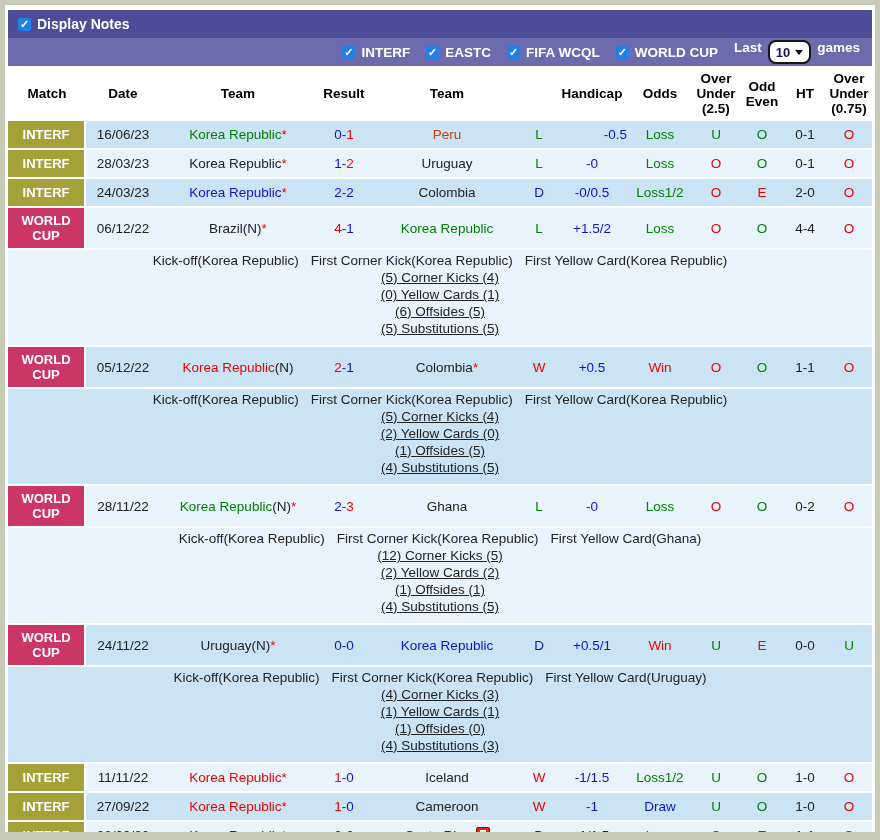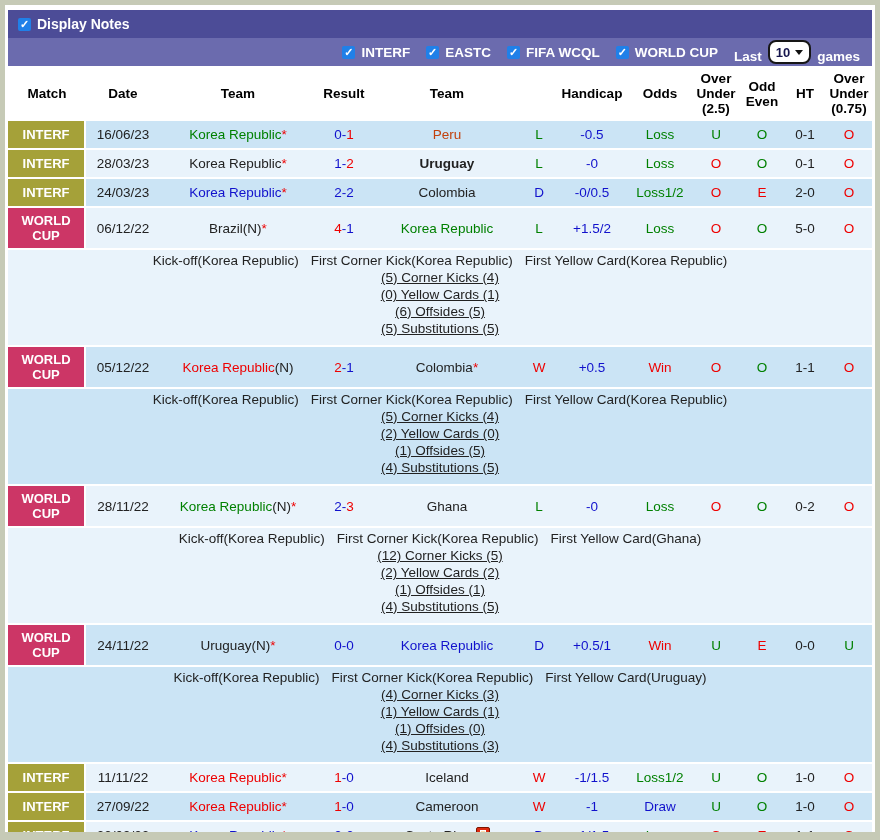--- a/index.html
+++ b/index.html
@@ -5,21 +5,21 @@
   html,body{margin:0;padding:0;background:#e8e8e0;font-family:"Liberation Sans",sans-serif;}
   .frame{width:880px;height:840px;box-sizing:border-box;border:5px solid #c6cab6;border-bottom-width:8px;
          background:#fff;padding:5px 3px 0;overflow:hidden;}
   .topbar{background:#4c4c97;height:28px;display:flex;align-items:center;justify-content:space-between;
           padding:0 10px;color:#fff;font-weight:bold;font-size:14px;}
   .filterbar{background:#6b6bae;height:28px;display:flex;align-items:center;justify-content:flex-end;
              gap:16px;padding:0 12px;color:#fff;font-weight:bold;font-size:13.5px;}
   .cb{width:13px;height:13px;background:#2080e8;border-radius:2px;color:#fff;font-size:11px;
       line-height:13px;text-align:center;display:inline-block;flex:0 0 auto;cursor:pointer;}
   .hitem{display:flex;align-items:center;gap:6px;}
-  .lastgrp{display:flex;align-items:flex-end;gap:6px;}
+  .lastgrp{display:flex;align-items:flex-start;gap:6px;}
   .select{background:#fff;border:2px solid #161616;border-radius:8px;height:20px;display:inline-flex;
           align-items:center;gap:5px;padding:0 6px;color:#15154d;font-weight:bold;font-size:13px;cursor:pointer;}
   .chev{width:0;height:0;border-left:4px solid transparent;border-right:4px solid transparent;border-top:5px solid #111;}
   table{width:100%;border-collapse:collapse;table-layout:fixed;font-size:13.5px;color:#222;}
   thead th{font-weight:bold;color:#000;padding:5px 1px;font-size:13.5px;line-height:15px;
            white-space:pre-line;vertical-align:middle;text-align:center;background:#fff;margin-top:32px;}
   tbody td{text-align:center;padding:4px 1px;line-height:17px;vertical-align:middle;}
   tbody tr{border-bottom:2px solid #fff;}
   tr.dark{background:#cbe4f5;}
   tr.light{background:#e9f3fb;}
@@ -115,35 +115,35 @@
     <tbody id="rows">
         <tr class="match-row dark">
           <td class="match">
             <div class="badge interf">INTERF</div>
           </td>
           <td>16/06/23</td>
           <td><span style="color: rgb(0, 128, 0);">Korea Republic</span><span style="color: rgb(238, 0, 0);">*</span></td>
           <td><span style="color: rgb(17, 17, 204);">0</span><span style="color: rgb(17, 17, 204);">-</span><span style="color: rgb(238, 0, 0);">1</span></td>
           <td><span style="color: #c2410c;">Peru</span></td>
           <td style="color: rgb(0, 128, 0);">L</td>
-          <td style="color: rgb(17, 17, 204);">-0.5</td>
+          <td style="color: rgb(17, 17, 204); text-align: right;">-0.5</td>
           <td style="color: rgb(0, 128, 0);">Loss</td>
           <td style="color: rgb(0, 128, 0);">U</td>
           <td style="color: rgb(0, 128, 0);">O</td>
           <td>0-1</td>
           <td style="color: rgb(238, 0, 0);">O</td>
         </tr>
         <tr class="match-row light">
           <td class="match">
             <div class="badge interf">INTERF</div>
           </td>
           <td>28/03/23</td>
           <td><span style="color: rgb(34, 34, 34);">Korea Republic</span><span style="color: rgb(238, 0, 0);">*</span></td>
           <td><span style="color: rgb(17, 17, 204);">1</span><span style="color: rgb(17, 17, 204);">-</span><span style="color: rgb(238, 0, 0);">2</span></td>
-          <td><span style="color: rgb(34, 34, 34); font-weight: bold;">Uruguay</span></td>
+          <td><span style="color: rgb(34, 34, 34);">Uruguay</span></td>
           <td style="color: rgb(0, 128, 0);">L</td>
           <td style="color: rgb(17, 17, 204);">-0</td>
           <td style="color: rgb(0, 128, 0);">Loss</td>
           <td style="color: rgb(238, 0, 0);">O</td>
           <td style="color: rgb(0, 128, 0);">O</td>
           <td>0-1</td>
           <td style="color: rgb(238, 0, 0);">O</td>
         </tr>
         <tr class="match-row dark">
           <td class="match">
@@ -167,21 +167,21 @@
           </td>
           <td>06/12/22</td>
           <td><span style="color: rgb(34, 34, 34);">Brazil(N)</span><span style="color: rgb(238, 0, 0);">*</span></td>
           <td><span style="color: rgb(238, 0, 0);">4</span><span style="color: rgb(17, 17, 204);">-</span><span style="color: rgb(17, 17, 204);">1</span></td>
           <td><span style="color: rgb(0, 128, 0);">Korea Republic</span></td>
           <td style="color: rgb(0, 128, 0);">L</td>
           <td style="color: rgb(17, 17, 204);">+1.5/2</td>
           <td style="color: rgb(0, 128, 0);">Loss</td>
           <td style="color: rgb(238, 0, 0);">O</td>
           <td style="color: rgb(0, 128, 0);">O</td>
-          <td>5-0</td>
+          <td>4-4</td>
           <td style="color: rgb(238, 0, 0);">O</td>
         </tr>
         <tr class="light">
           <td class="notes" colspan="12">
             <div class="note-head"><span>Kick-off(Korea Republic)</span><span>First Corner Kick(Korea Republic)</span><span>First Yellow Card(Korea Republic)</span></div>
             <div class="note-line">(5) Corner Kicks (4)</div>
             <div class="note-line">(0) Yellow Cards (1)</div>
             <div class="note-line">(6) Offsides (5)</div>
             <div class="note-line">(5) Substitutions (5)</div>
           </td>

